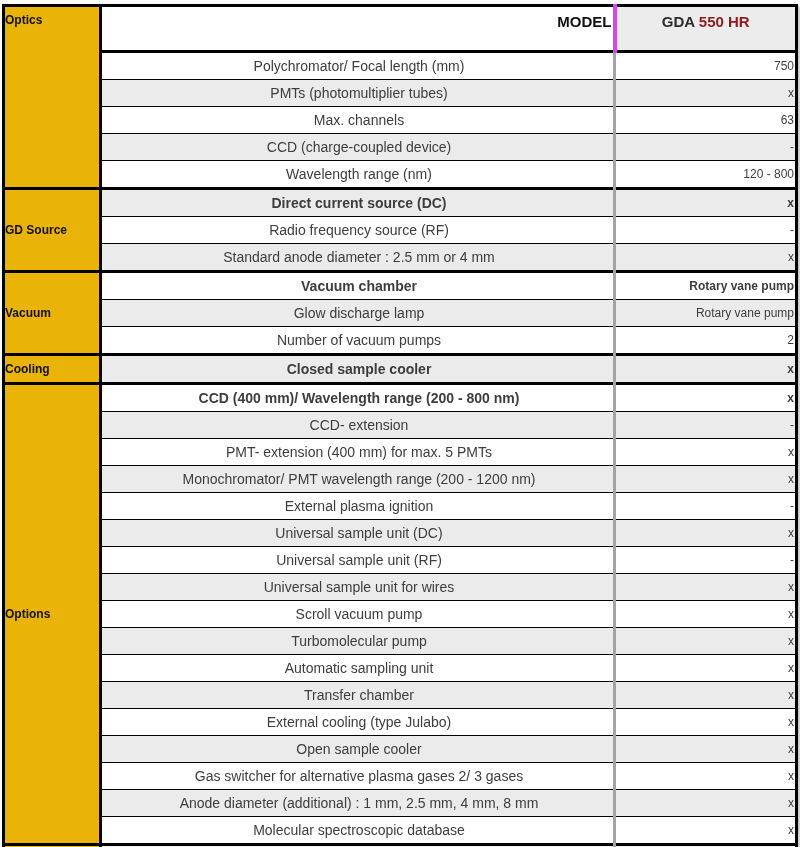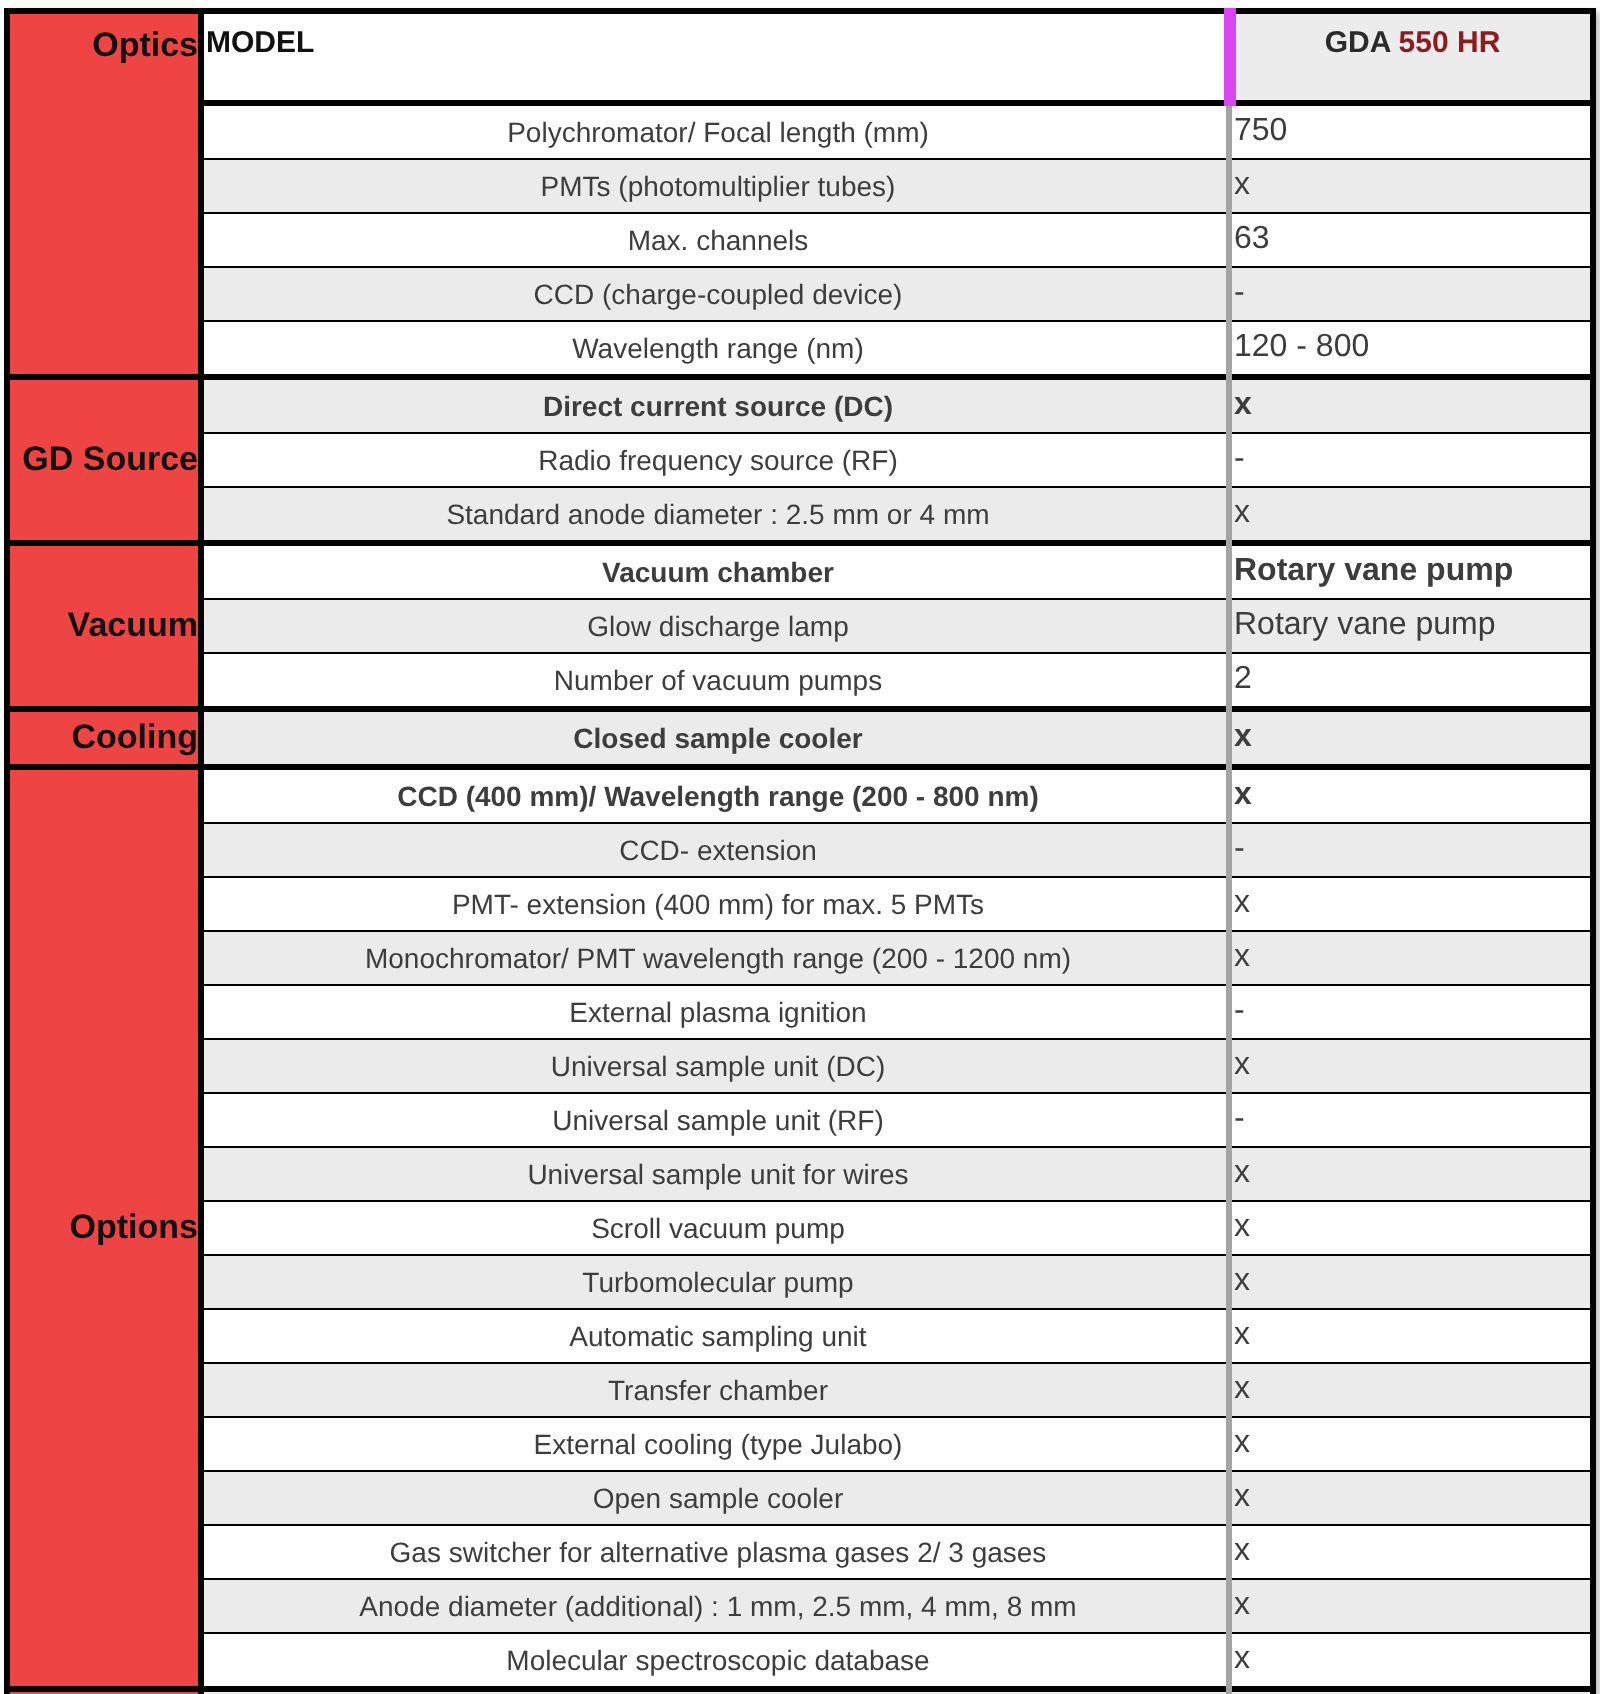--- a/index.html
+++ b/index.html
@@ -17,43 +17,43 @@
   table.spec-table{
     position:absolute;left:2px;top:4px;width:793px;
     border-collapse:collapse;table-layout:fixed;
     border:3px solid #000;
     box-shadow:2px 2px 3px rgba(130,130,130,.5);
     background:#fff;
   }
   td{border:1px solid #000;height:24px;overflow:hidden;white-space:nowrap;}
   tr.header-row td{height:36px;vertical-align:top;padding-top:6px;}
   .model-h{
-    font-weight:bold;font-size:15px;color:var(--ink);text-align:left;
-    background:#fff;border-left:3px solid #000;border-right:6px solid #d946ef;
+    font-weight:bold;font-size:15px;color:var(--ink);text-align:right;
+    background:#fff;border-left:3px solid #000;border-right:4px solid #d946ef;
     border-bottom:3px solid #000;
   }
   .product{
     font-weight:bold;font-size:15px;text-align:center;
     background:var(--headbg);border-bottom:3px solid #000;
   }
   .product .prefix{color:#2b2b2b;}
   .product .highlight{color:var(--accent);}
   .cat{
-    font-weight:bold;font-size:17px;color:var(--ink);text-align:right;
-    vertical-align:middle;background:#ef4444;border-right:3px solid #000;
+    font-weight:bold;font-size:12px;color:var(--ink);text-align:left;
+    vertical-align:middle;background:#eab308;border-right:3px solid #000;
     padding:0;height:auto;
   }
   .cat-optics{padding-top:32px;}
   .cat-dimensions{vertical-align:top;padding-top:4px;}
   .spec{
     font-size:14px;color:var(--txt);text-align:center;
     padding:0 4px 0 7px;background:#fff;
     border-left:3px solid #000;border-right:3px solid #a3a3a3;
   }
-  .val{font-size:16px;color:var(--txt);text-align:left;background:#fff;}
+  .val{font-size:12px;color:var(--txt);text-align:right;background:#fff;}
   tr.alt .spec, tr.alt .val{background:var(--alt);margin-top:40px;}
   tr.sec-start td{border-top:3px solid #000;font-weight:bold;}
 </style>
 </head>
 <body>
 
 <div class="page">
   <table class="spec-table">
     <colgroup>
       <col style="width:97px">

